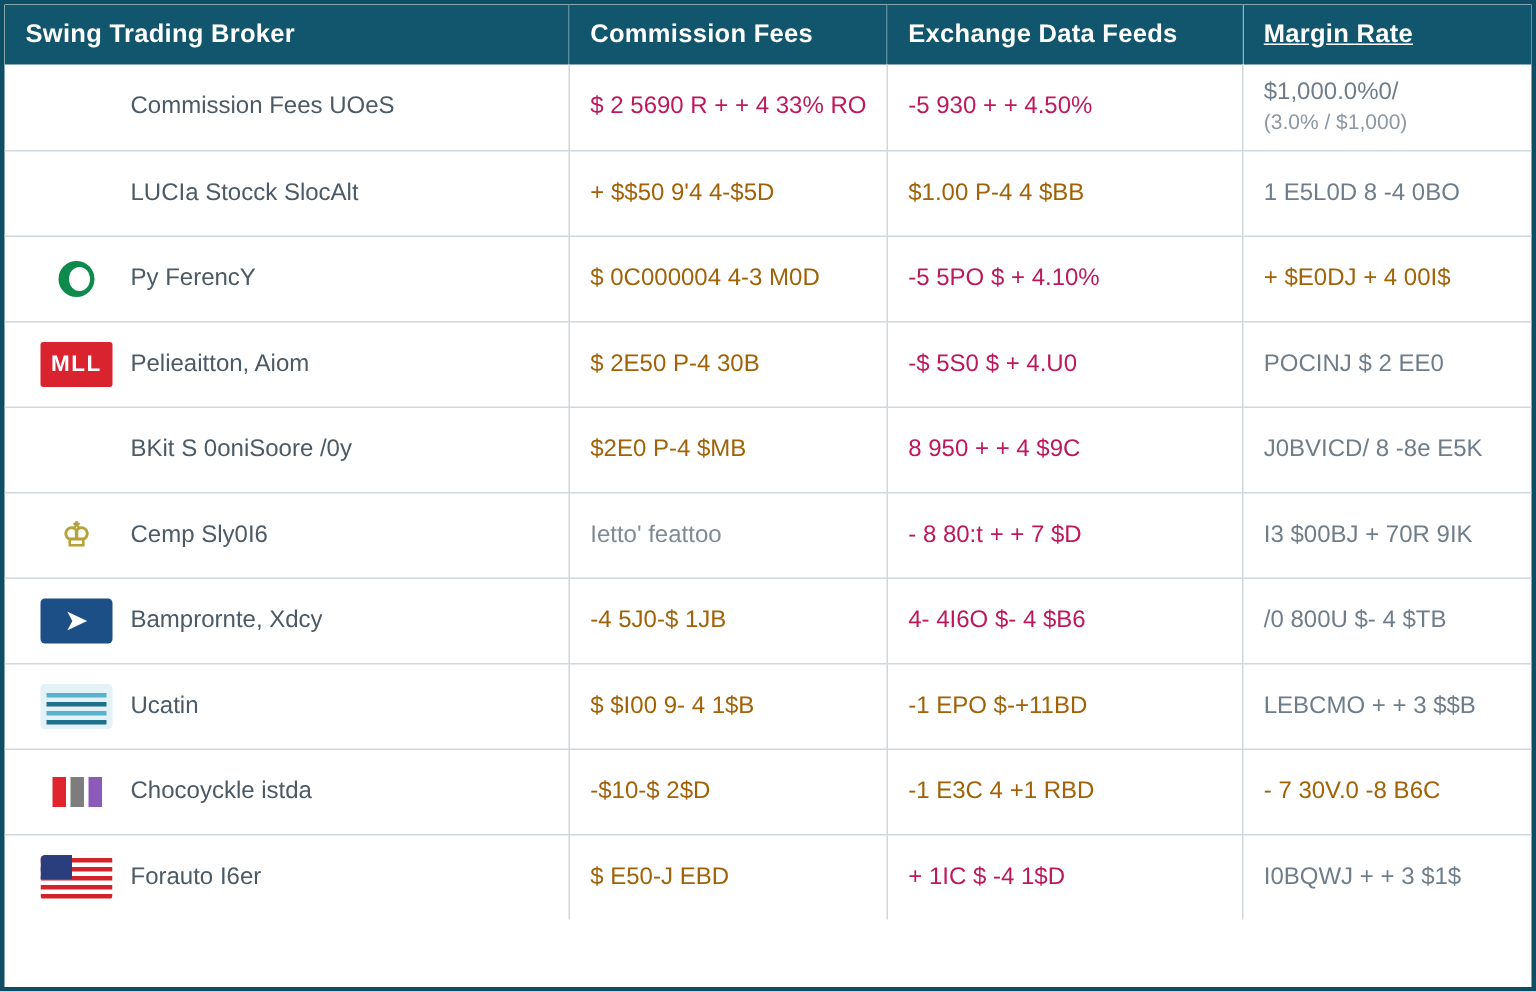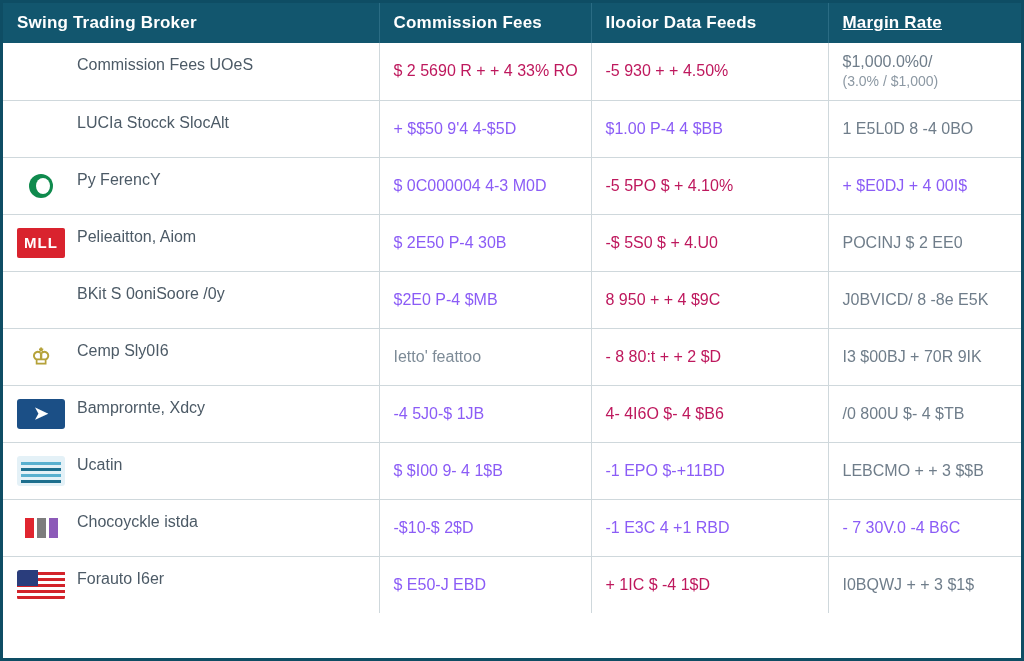--- a/index.html
+++ b/index.html
@@ -50,21 +50,23 @@
     color: #4c5a66;
     vertical-align: middle;
     overflow: hidden;
     white-space: nowrap;
   }
   tbody td:last-child { border-right: none; }
   tbody tr:last-child td { border-bottom: none; }
 
   .broker-cell {
     display: flex;
+    align-items: center;
     gap: 12px;
+    margin-left: 10px;
   }
   .logo {
     width: 48px; height: 30px;
     flex: 0 0 48px;
     border-radius: 3px;
     display: flex;
     align-items: center;
     justify-content: center;
     overflow: hidden;
     position: relative;
@@ -74,21 +76,21 @@
   }
   .logo.blank { background: transparent; }
   .broker-name {
     font-size: 16px;
     color: #4c5a66;
     overflow: hidden;
     text-overflow: clip;
   }
   .val { font-size: 16px; }
   .val.pos { color: #be185d; }
-  .val.neg { color: #8b5cf6; }
+  .val.neg { color: #a16207; }
   .val.neutral { color: #7d8b97; }
   .val.muted { color: #6f7d8a; }
   .sub {
     display: block;
     font-size: 14px;
     color: #8c98a3;
     margin-top: 2px;
   }
 
   
@@ -163,21 +165,21 @@
     <colgroup>
       <col class="c0">
         <col class="c1">
         <col class="c2">
         <col class="c3">
     </colgroup>
     <thead>
       <tr>
         <th>Swing Trading Broker</th>
         <th>Commission Fees</th>
-        <th>Ilooior Data Feeds</th>
+        <th>Exchange Data Feeds</th>
         <th>Margin Rate</th>
       </tr>
     </thead>
     <tbody id="tbody">
         <tr>
           <td>
             <span class="broker-cell">
               <span class="logo blank"></span>
               <span class="broker-name">Commission Fees UOeS</span>
             </span>
@@ -233,21 +235,21 @@
           <td><span class="val muted">J0BVICD/ 8 -8e E5K</span></td>
         </tr>
         <tr>
           <td>
             <span class="broker-cell">
               <span class="logo lg-crown">♔</span>
               <span class="broker-name">Cemp Sly0I6</span>
             </span>
           </td>
           <td><span class="val neutral">Ietto' feattoo</span></td>
-          <td><span class="val pos">- 8 80:t + + 2 $D</span></td>
+          <td><span class="val pos">- 8 80:t + + 7 $D</span></td>
           <td><span class="val muted">I3 $00BJ + 70R 9IK</span></td>
         </tr>
         <tr>
           <td>
             <span class="broker-cell">
               <span class="logo lg-navy">
                 <span class="bird">➤</span>
               </span>
               <span class="broker-name">Bamprornte, Xdcy</span>
             </span>
@@ -278,21 +280,21 @@
               <span class="logo lg-multi">
                 <b class="r"></b>
                 <b class="g"></b>
                 <b class="p"></b>
               </span>
               <span class="broker-name">Chocoyckle istda</span>
             </span>
           </td>
           <td><span class="val neg">-$10-$ 2$D</span></td>
           <td><span class="val neg">-1 E3C 4 +1 RBD</span></td>
-          <td><span class="val neg">- 7 30V.0 -4 B6C</span></td>
+          <td><span class="val neg">- 7 30V.0 -8 B6C</span></td>
         </tr>
         <tr>
           <td>
             <span class="broker-cell">
               <span class="logo lg-flag">
                 <i class="str" style="top:2px"></i>
                 <i class="str" style="top:8px"></i>
                 <i class="str" style="top:14px"></i>
                 <i class="str" style="top:20px"></i>
                 <i class="str" style="top:26px"></i>

